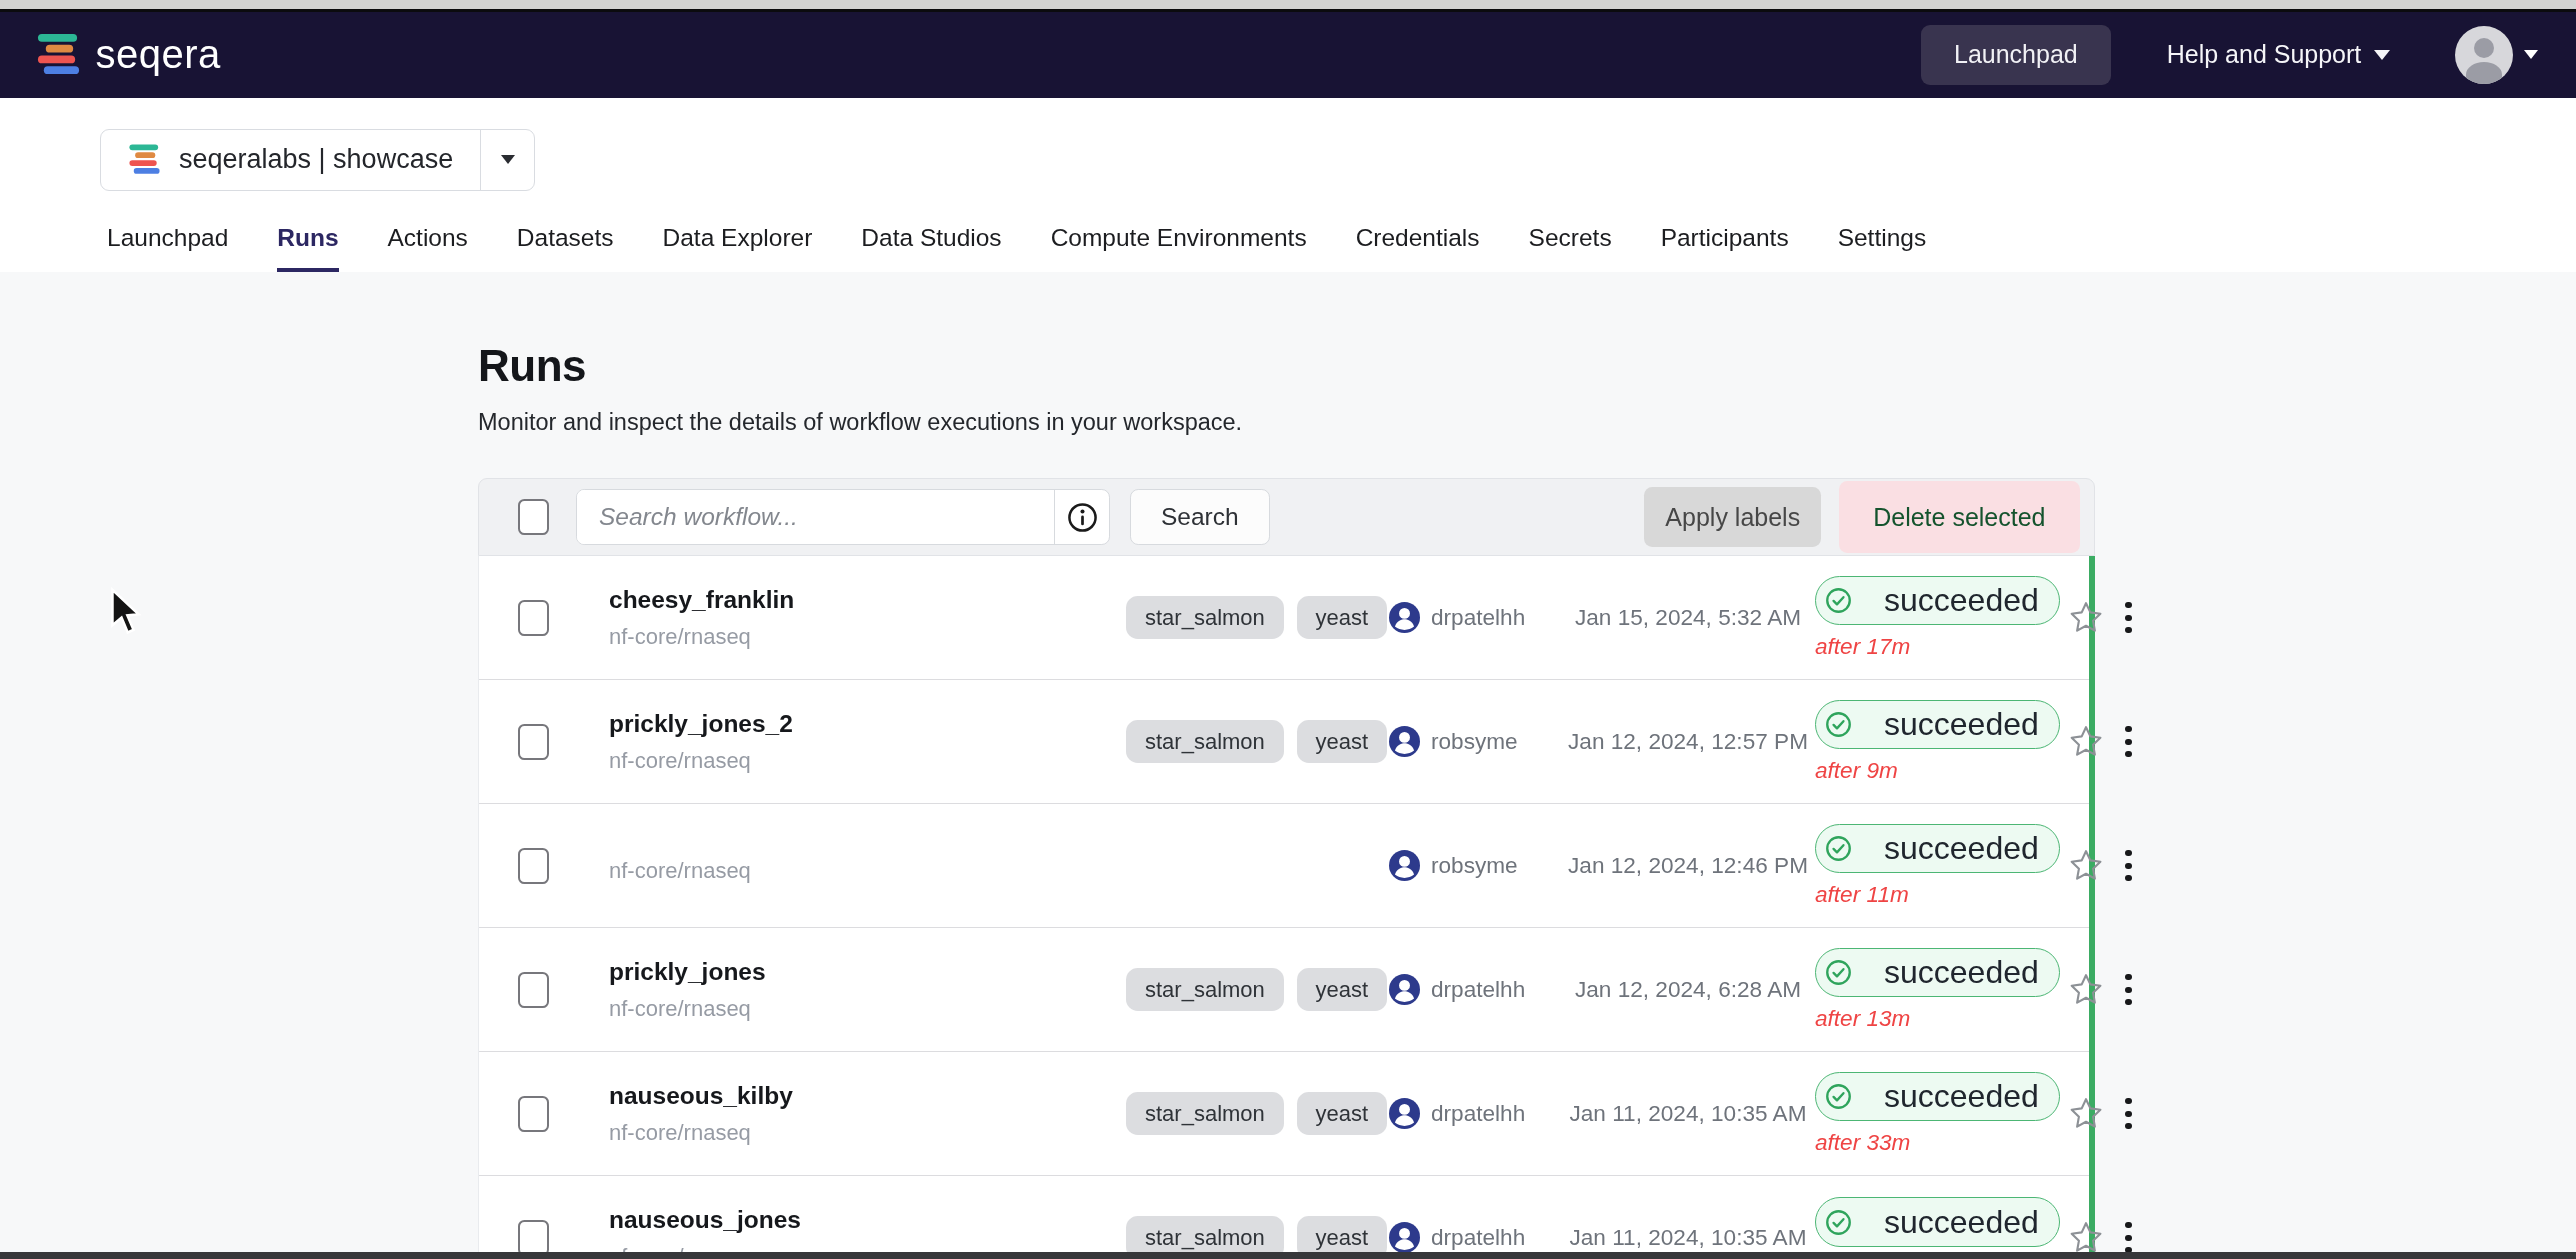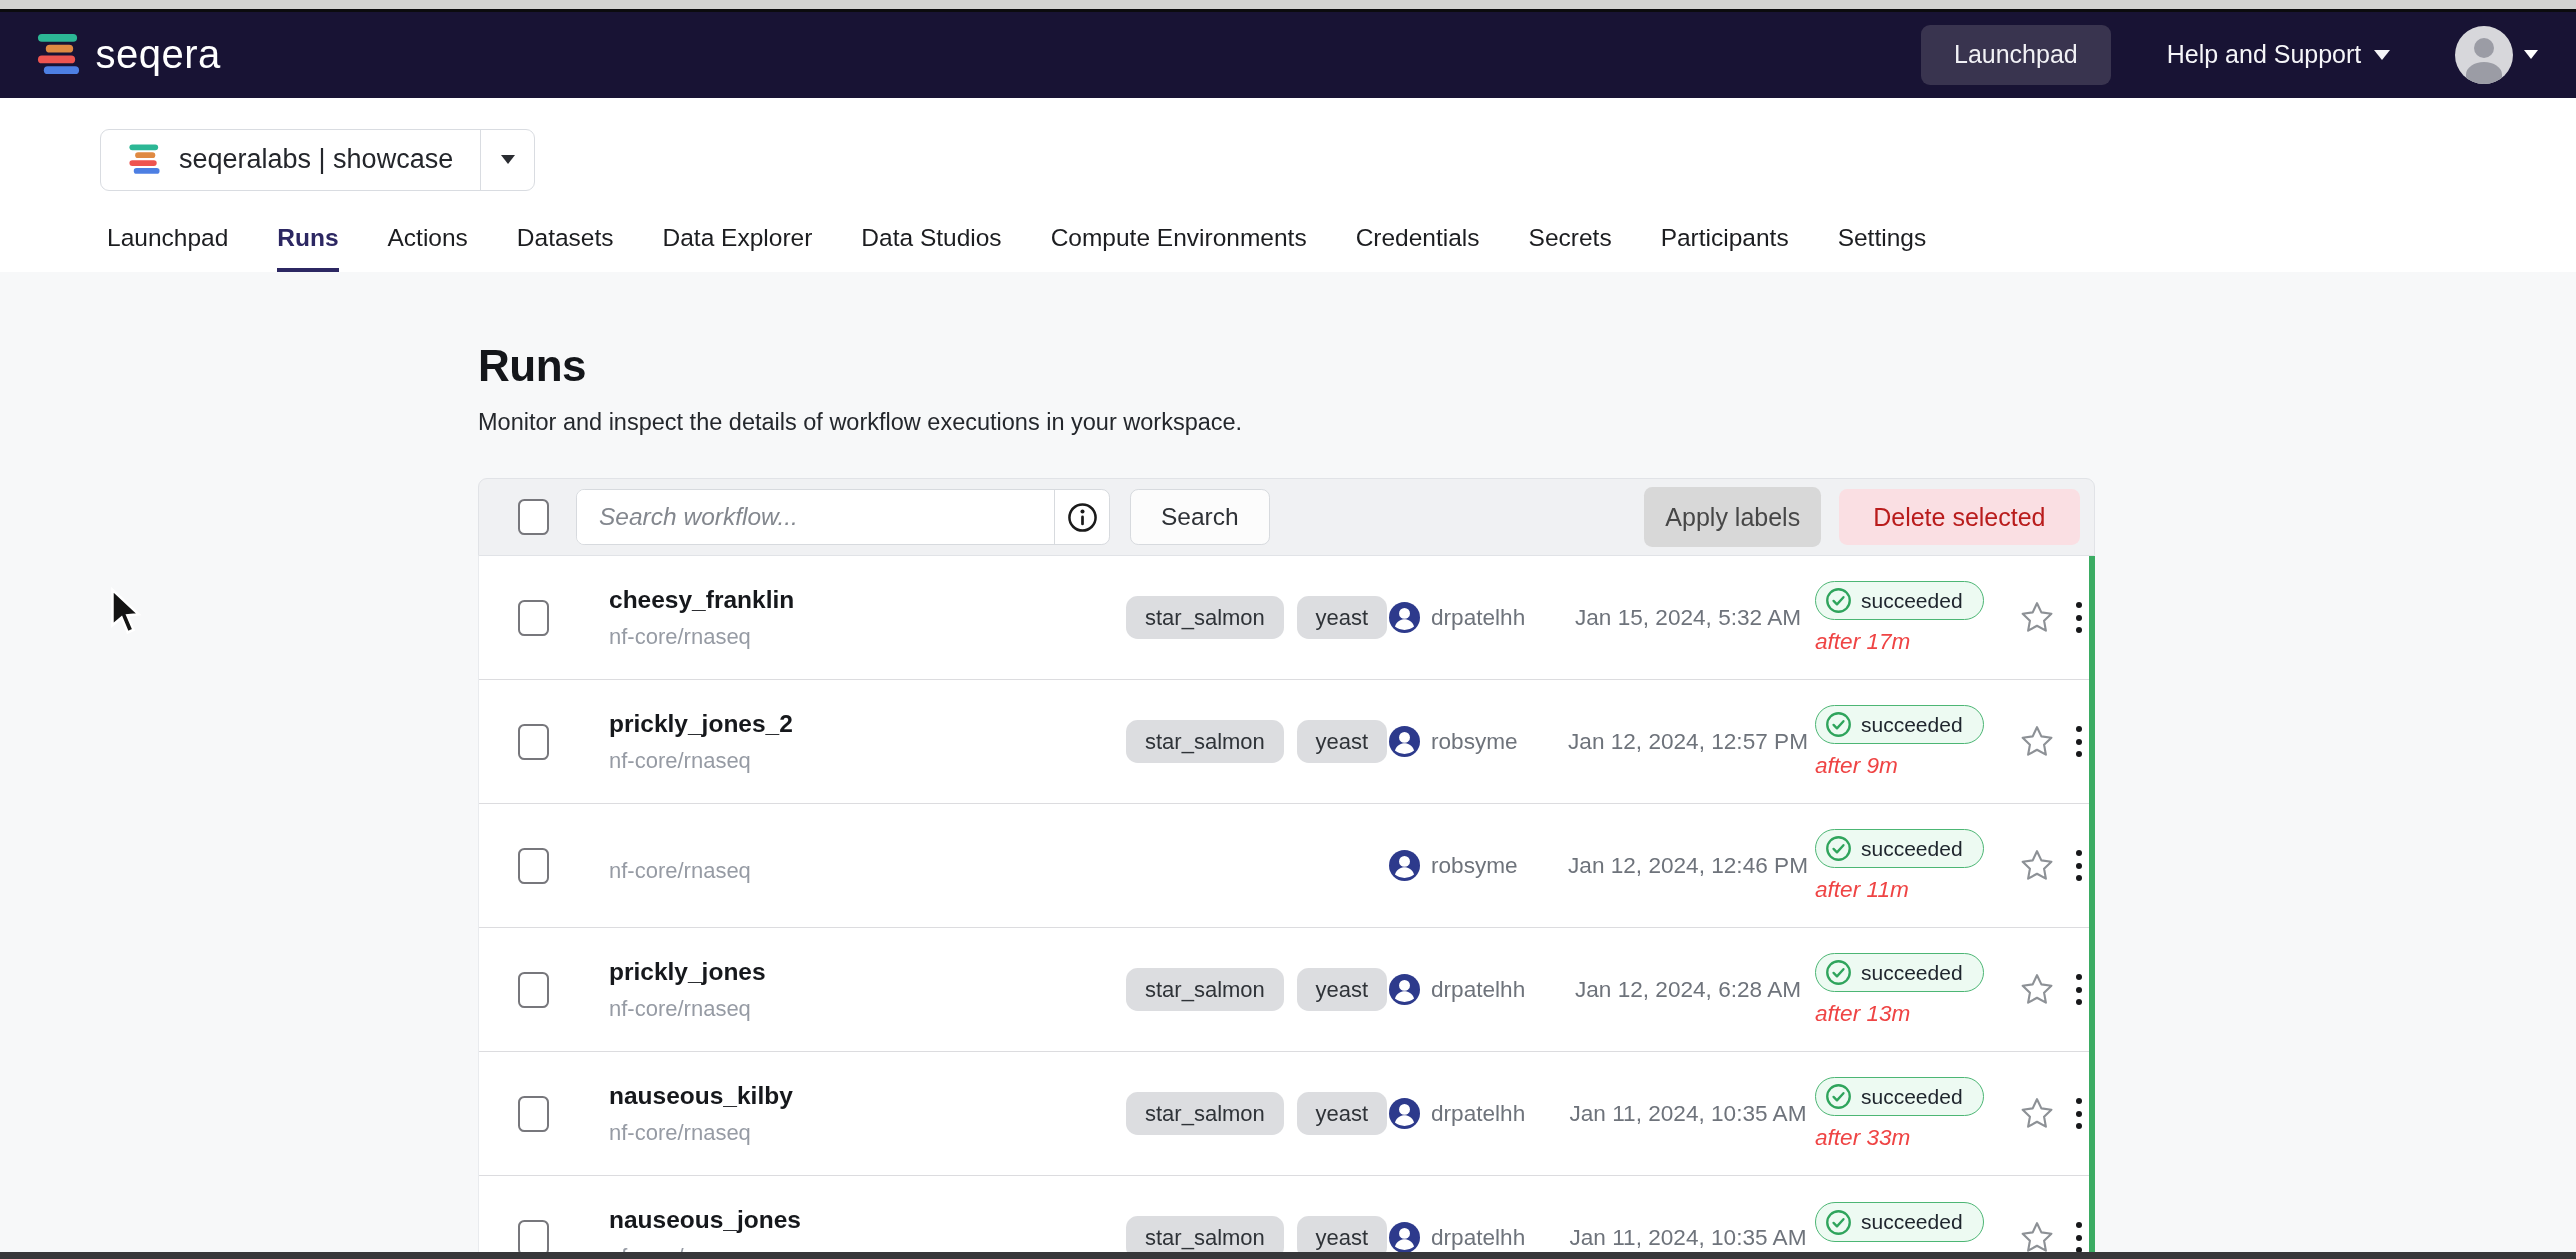--- a/index.html
+++ b/index.html
@@ -51,37 +51,37 @@
   .checkbox { width:31px; height:36px; flex:0 0 31px; border:2.7px solid #77777c; border-radius:6.3px; background:#fff; cursor:pointer; }
   .toolbar .checkbox { margin-right:27px; }
   .search-wrap { display:flex; align-items:stretch; width:534px; height:56px; background:#fff; border:0.9px solid #d7dade; border-radius:8.2px; overflow:hidden; }
   .search-input { flex:1; border:none; outline:none; font-size:24.5px; font-style:italic; color:#3a3d42; padding:0 22px; font-family:"Liberation Sans",sans-serif; }
   .search-input::placeholder { color:#83878e; font-style:italic; }
   .search-divider { width:0.9px; background:#d7dade; }
   .info-box { width:54px; display:flex; align-items:center; justify-content:center; cursor:pointer; }
   .search-btn { margin-left:20px; height:56px; padding:0 30px; background:#fcfcfc; border:0.9px solid #d7dade; border-radius:8.2px; font-size:24.5px; color:#2e3136; cursor:pointer; }
   .toolbar-spacer { flex:1; }
   .apply-btn { height:60px; padding:0 21px; background:#d8d8d8; border:none; border-radius:8.2px; font-size:25px; color:#474747; cursor:pointer; }
-  .delete-btn { height:56px; padding:0 34px; background:#fadfe3; border:none; border-radius:8.2px; font-size:25px; color:#b91c1c; cursor:pointer; margin-left:18px; margin-right:14.5px; }
+  .delete-btn { height:72px; padding:0 34px; background:#fadfe3; border:none; border-radius:8.2px; font-size:25px; color:#14532d; cursor:pointer; margin-left:18px; margin-right:14.5px; }
 
   
   .rows { background:#fff; border-right:6.3px solid #3bac63; border-left:0.9px solid #e9ebee; }
   .row { height:124px; display:flex; align-items:center; border-bottom:0.9px solid #dcdcdf; padding-left:39px;justify-content:space-between; }
   .row .checkbox { margin-right:60px; }
   .name-col { flex:0 0 517px; }
   .run-name { font-size:24.5px; font-weight:700; color:#16181c; cursor:pointer; }
   .run-pipeline { font-size:22px; color:#969ba4; margin-top:10px; }
   .labels-col { flex:0 0 263px; display:flex; gap:12.7px; align-items:center; }
   .pill { background:#dcddDF; background:#dcdde0; color:#2f3338; font-size:22px; padding:8.2px 19px; border-radius:11.8px; white-space:nowrap; cursor:pointer; }
   .user-col { flex:0 0 172px; display:flex; align-items:center; gap:11px; }
   .user-name { font-size:22.6px; color:#6e737b; }
   .date-col { flex:0 0 254px; font-size:22.6px; color:#6e737b; text-align:center; white-space:nowrap; }
   .status-col { flex:0 0 195px; display:flex; flex-direction:column; align-items:flex-start; }
   .status-badge { display:inline-flex; align-items:center; gap:9px; background:#edfaf2; border:1.8px solid #4cb674; border-radius:905px; padding:5.4px 20px 5.4px 9px; }
-  .status-text { font-size:21px; color:#20262e; }
+  .status-text { font-size:32px; color:#20262e;margin-left:23px; }
   .duration { font-size:22.6px; font-style:italic; color:#ef4444; margin-top:8.2px; min-height:22.6px; }
   .star-col { flex:0 0 53px; display:flex; justify-content:center; cursor:pointer; }
   .kebab { display:flex; flex-direction:column; gap:6.3px; padding:5.4px 12.7px; cursor:pointer; }
   .kebab i { width:6.3px; height:6.3px; border-radius:50%; background:#17181a; }
 
   
   .cursor { position:absolute; left:107px; top:315px; z-index:60; pointer-events:none; }
 </style>
 </head>
 <body>

